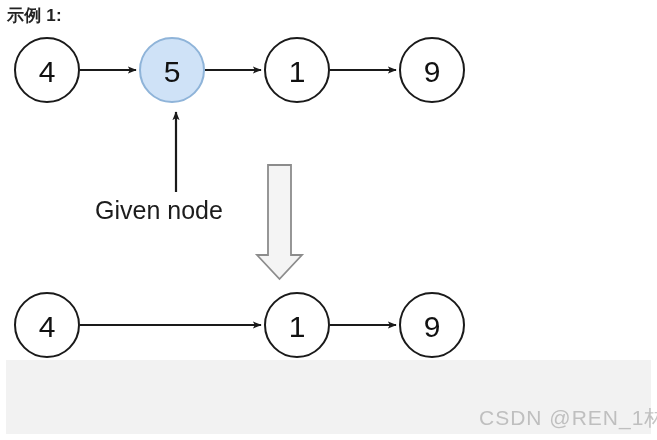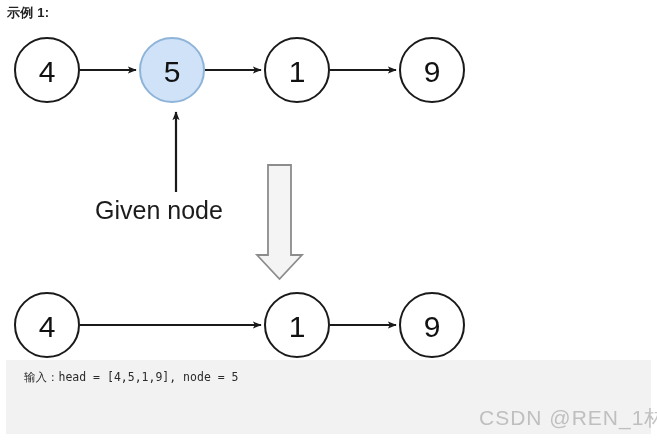--- a/index.html
+++ b/index.html
@@ -22,21 +22,21 @@
     width: 657px;
     height: 440px;
     background: #ffffff;
   }
 
   
   .example-heading {
     position: absolute;
     left: 7px;
     top: 4px;
-    font-size: 13px;
+    font-size: 17px;
     font-weight: bold;
     color: #222222;
     letter-spacing: 0.2px;
     white-space: nowrap;
   }
 
   
   #diagram {
     position: absolute;
     left: 0;
@@ -152,18 +152,17 @@
       <text class="node-label" x="297" y="326">1</text>
     </g>
 
     <g>
       <circle cx="432" cy="325" r="32" fill="#ffffff" stroke="#1a1a1a" stroke-width="2"></circle>
       <text class="node-label" x="432" y="326">9</text>
     </g>
   </svg>
 
   <div class="code-block">
-    <div class="code-line">输入：head = [4,5,1,9], node = 5</div>
   </div>
 
   <div class="watermark">CSDN @REN_1林淼</div>
 
 </div>
 
 </body></html>

